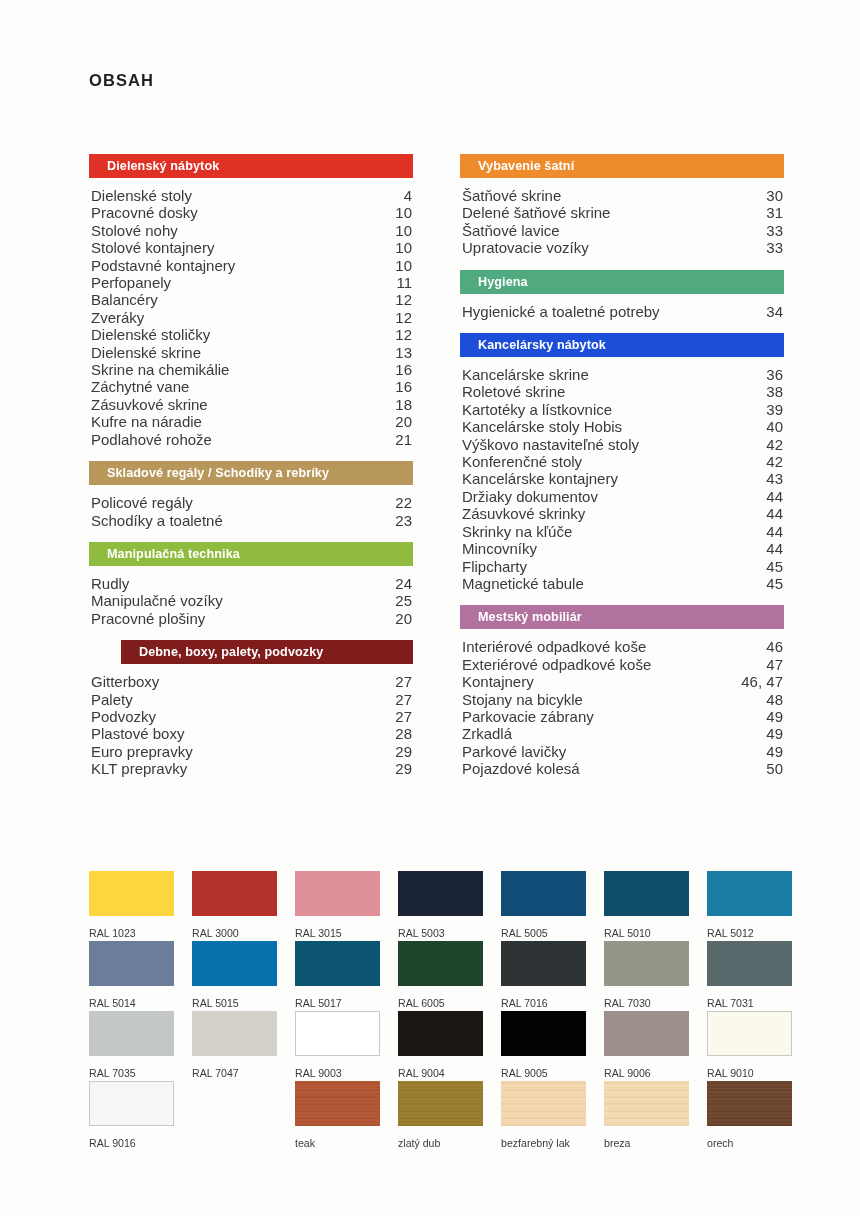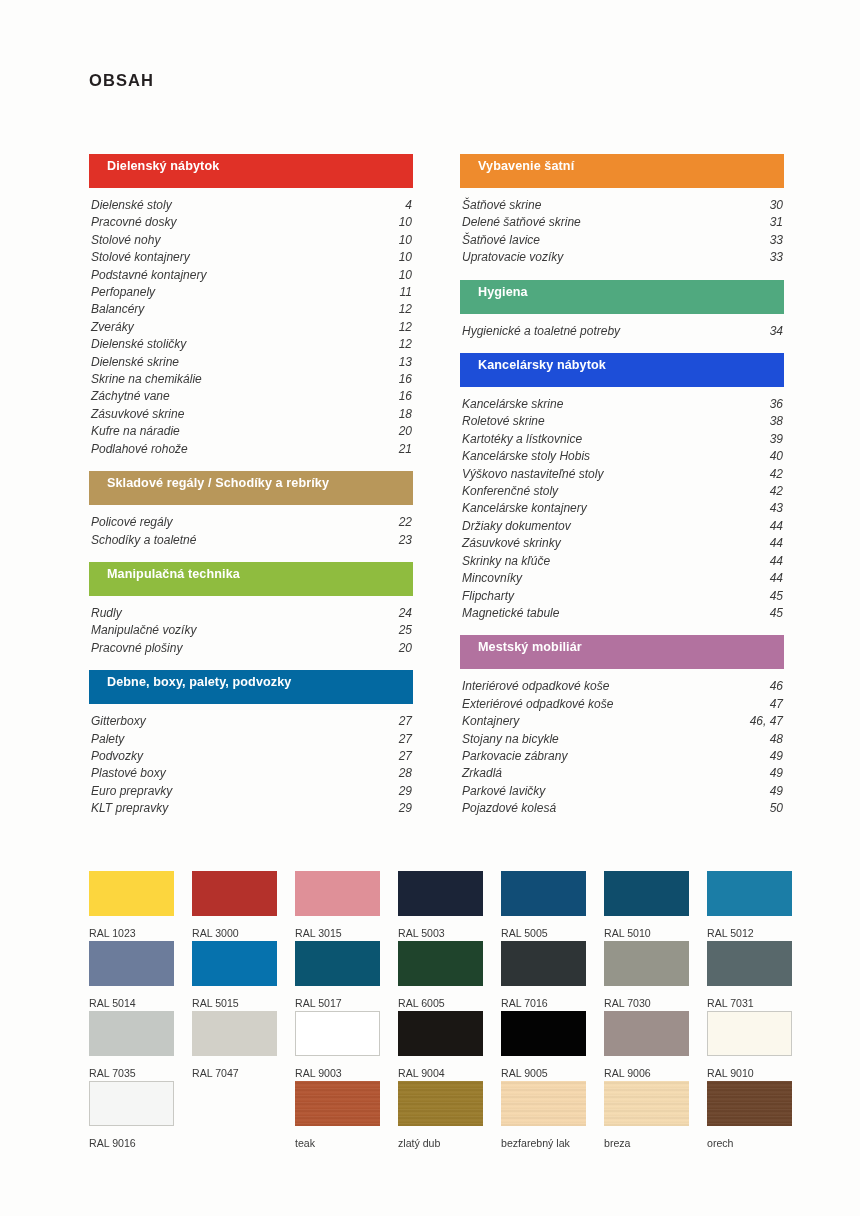--- a/index.html
+++ b/index.html
@@ -39,21 +39,21 @@
   }
   .col {
     position: absolute;
     width: 324px;
   }
   .col-left { left: 89px; top: 0; }
   .col-right { left: 460px; top: 0; }
 
   .section { margin-bottom: 0; }
   .section-header {
-    height: 34px;
+    height: 24px;
     line-height: 24px;
     padding-left: 18px;
     color: #ffffff;
     font-size: 12.6px;
     font-weight: bold;
     letter-spacing: 0.1px;
     box-sizing: border-box;
     white-space: nowrap;
     overflow: hidden;
   }
@@ -61,25 +61,24 @@
     margin: 0;
     padding: 0;
     list-style: none;
     padding-top: 9px;
     padding-bottom: 13px;
   }
   .entry {
     display: flex;
     justify-content: space-between;
     align-items: baseline;
-    font-size: 12px;
+    font-size: 15px;
     line-height: 17.4px;
     color: #3a3a3a;
     padding-left: 2px;
-    font-style: italic;
   }
   .entry-label { white-space: nowrap; }
   .entry-page { white-space: nowrap; padding-right: 1px; }
 
   
   .swatches {
     position: absolute;
     left: 89px;
     top: 871px;
     width: 700px;
@@ -223,21 +222,21 @@
               <span class="entry-label">Manipulačné vozíky</span>
               <span class="entry-page">25</span>
             </li>
             <li class="entry">
               <span class="entry-label">Pracovné plošiny</span>
               <span class="entry-page">20</span>
             </li>
           </ul>
         </div>
         <div class="section">
-          <div class="section-header" style="background: #0369a1;">Debne, boxy, palety, podvozky</div>
+          <div class="section-header" style="background: #7f1d1d; margin-left: 32px;">Debne, boxy, palety, podvozky</div>
           <ul class="section-list">
             <li class="entry">
               <span class="entry-label">Gitterboxy</span>
               <span class="entry-page">27</span>
             </li>
             <li class="entry">
               <span class="entry-label">Palety</span>
               <span class="entry-page">27</span>
             </li>
             <li class="entry">

